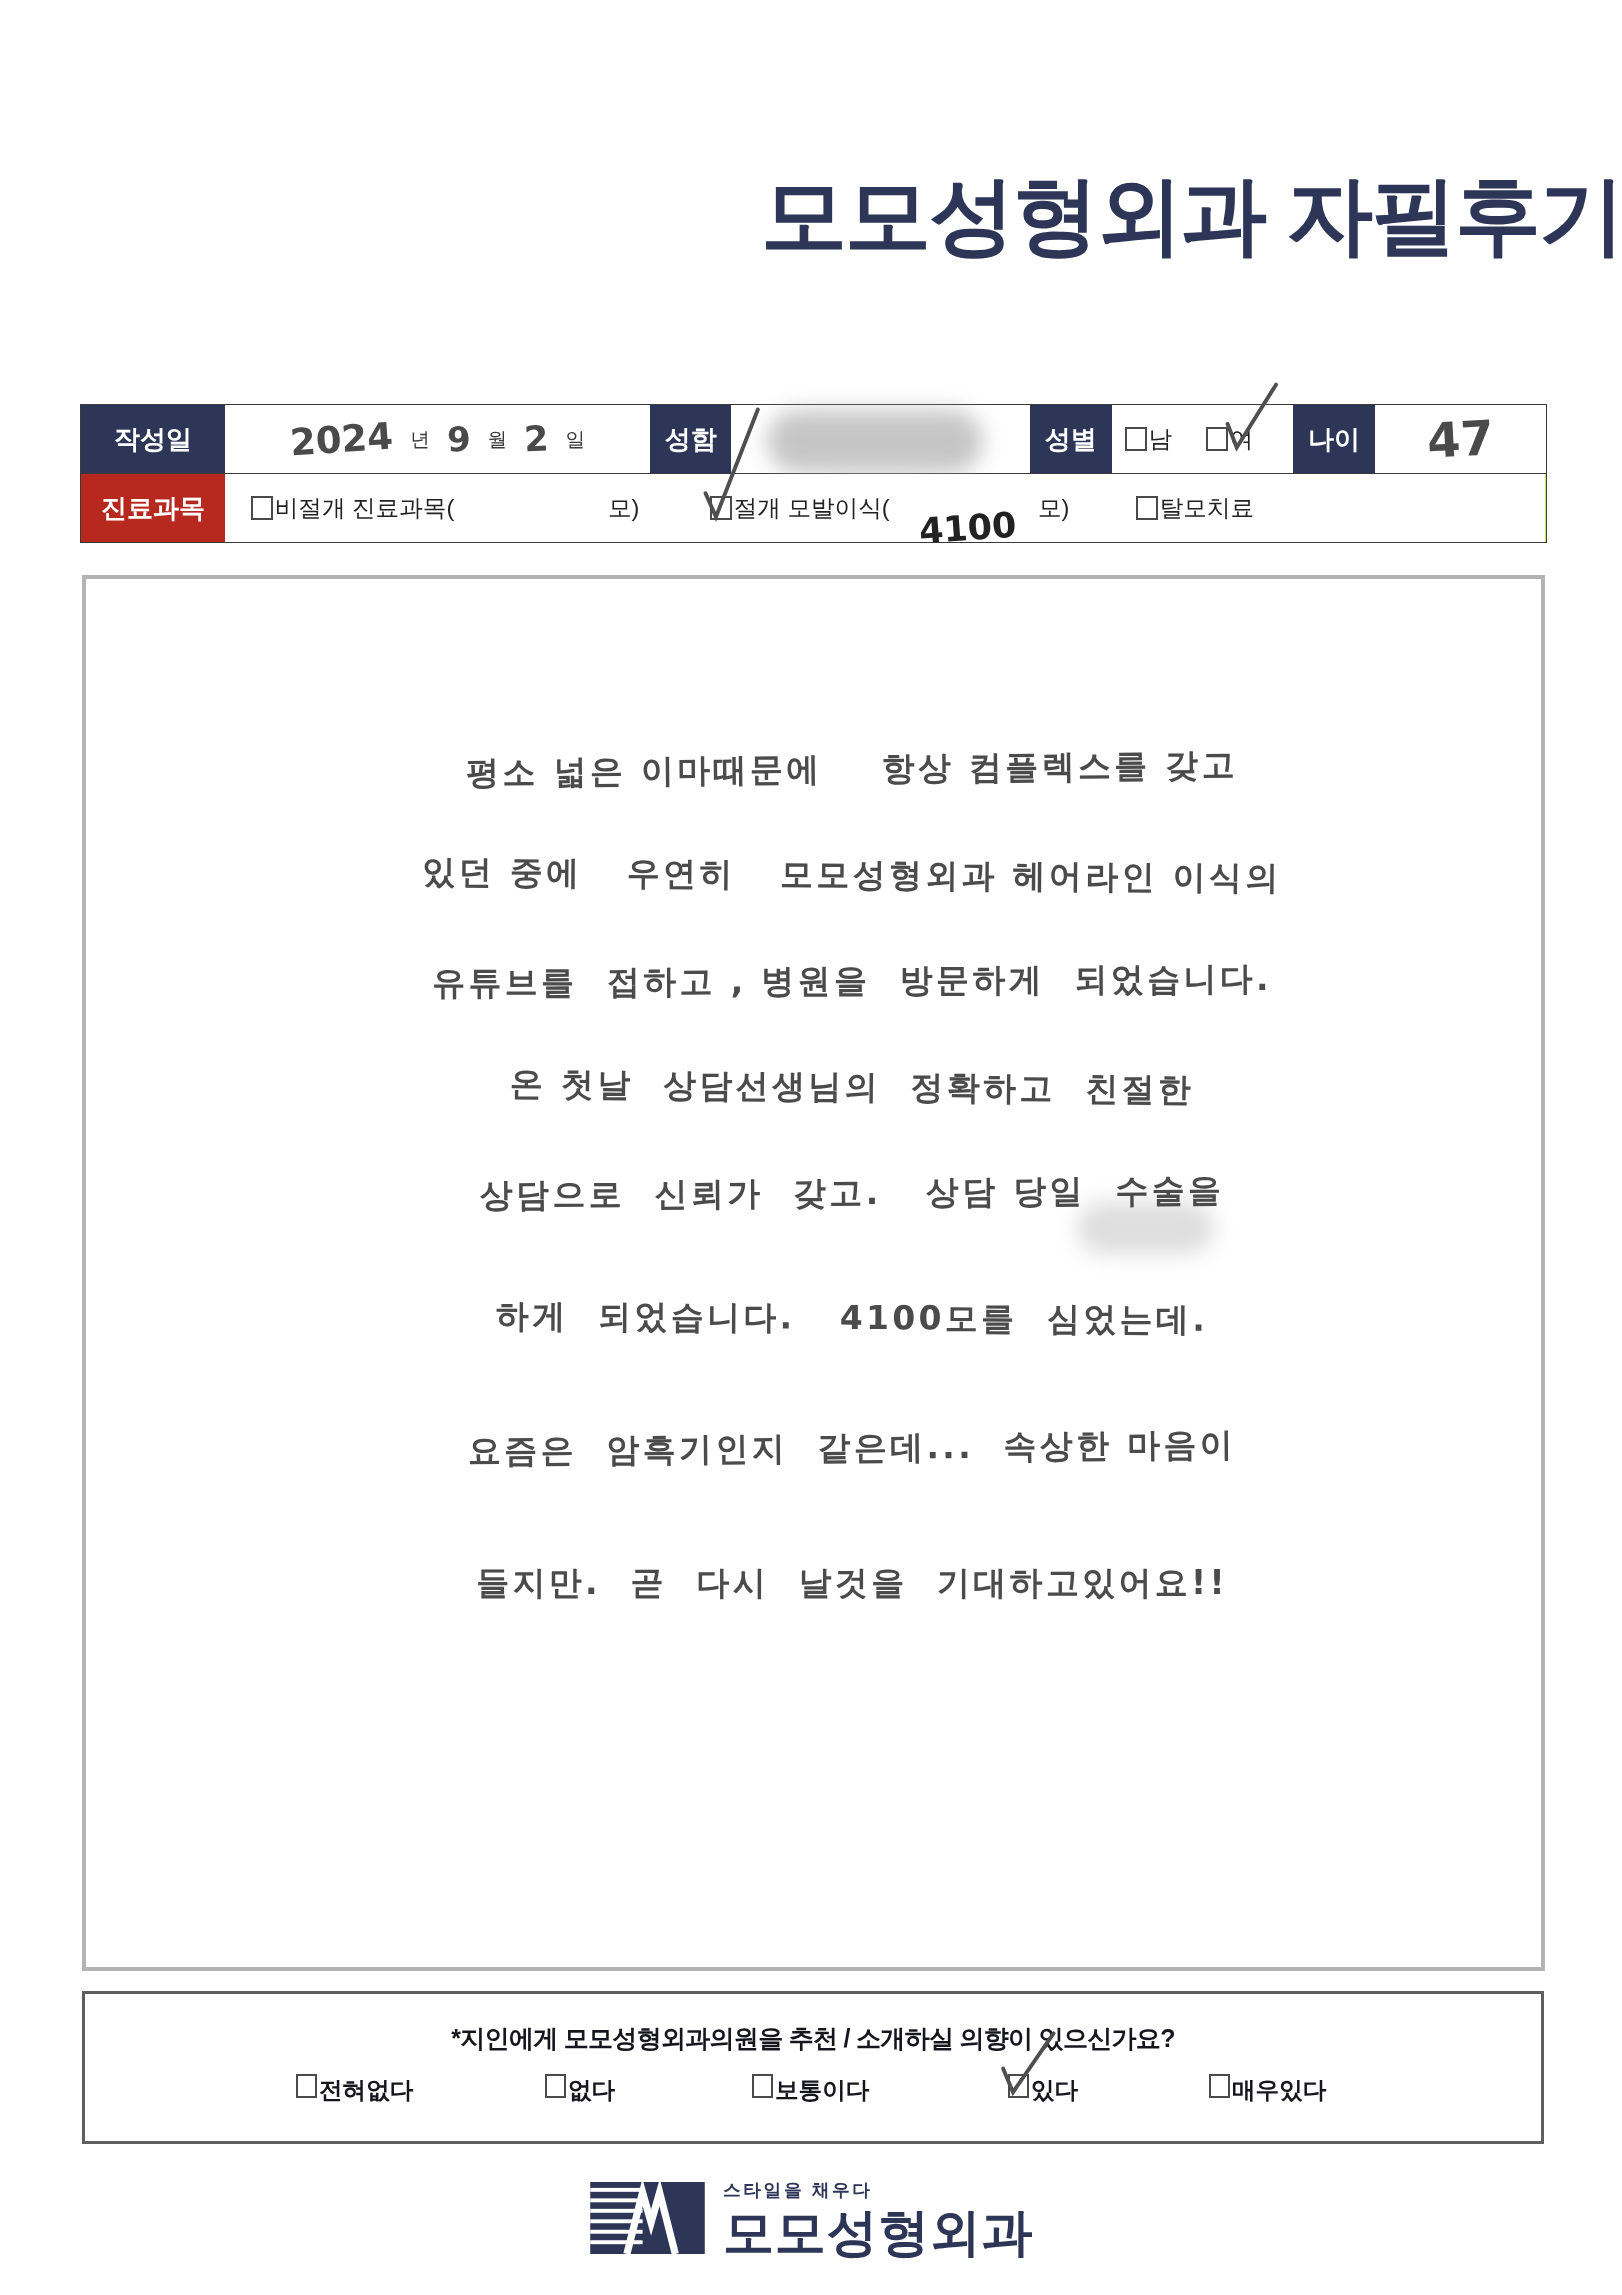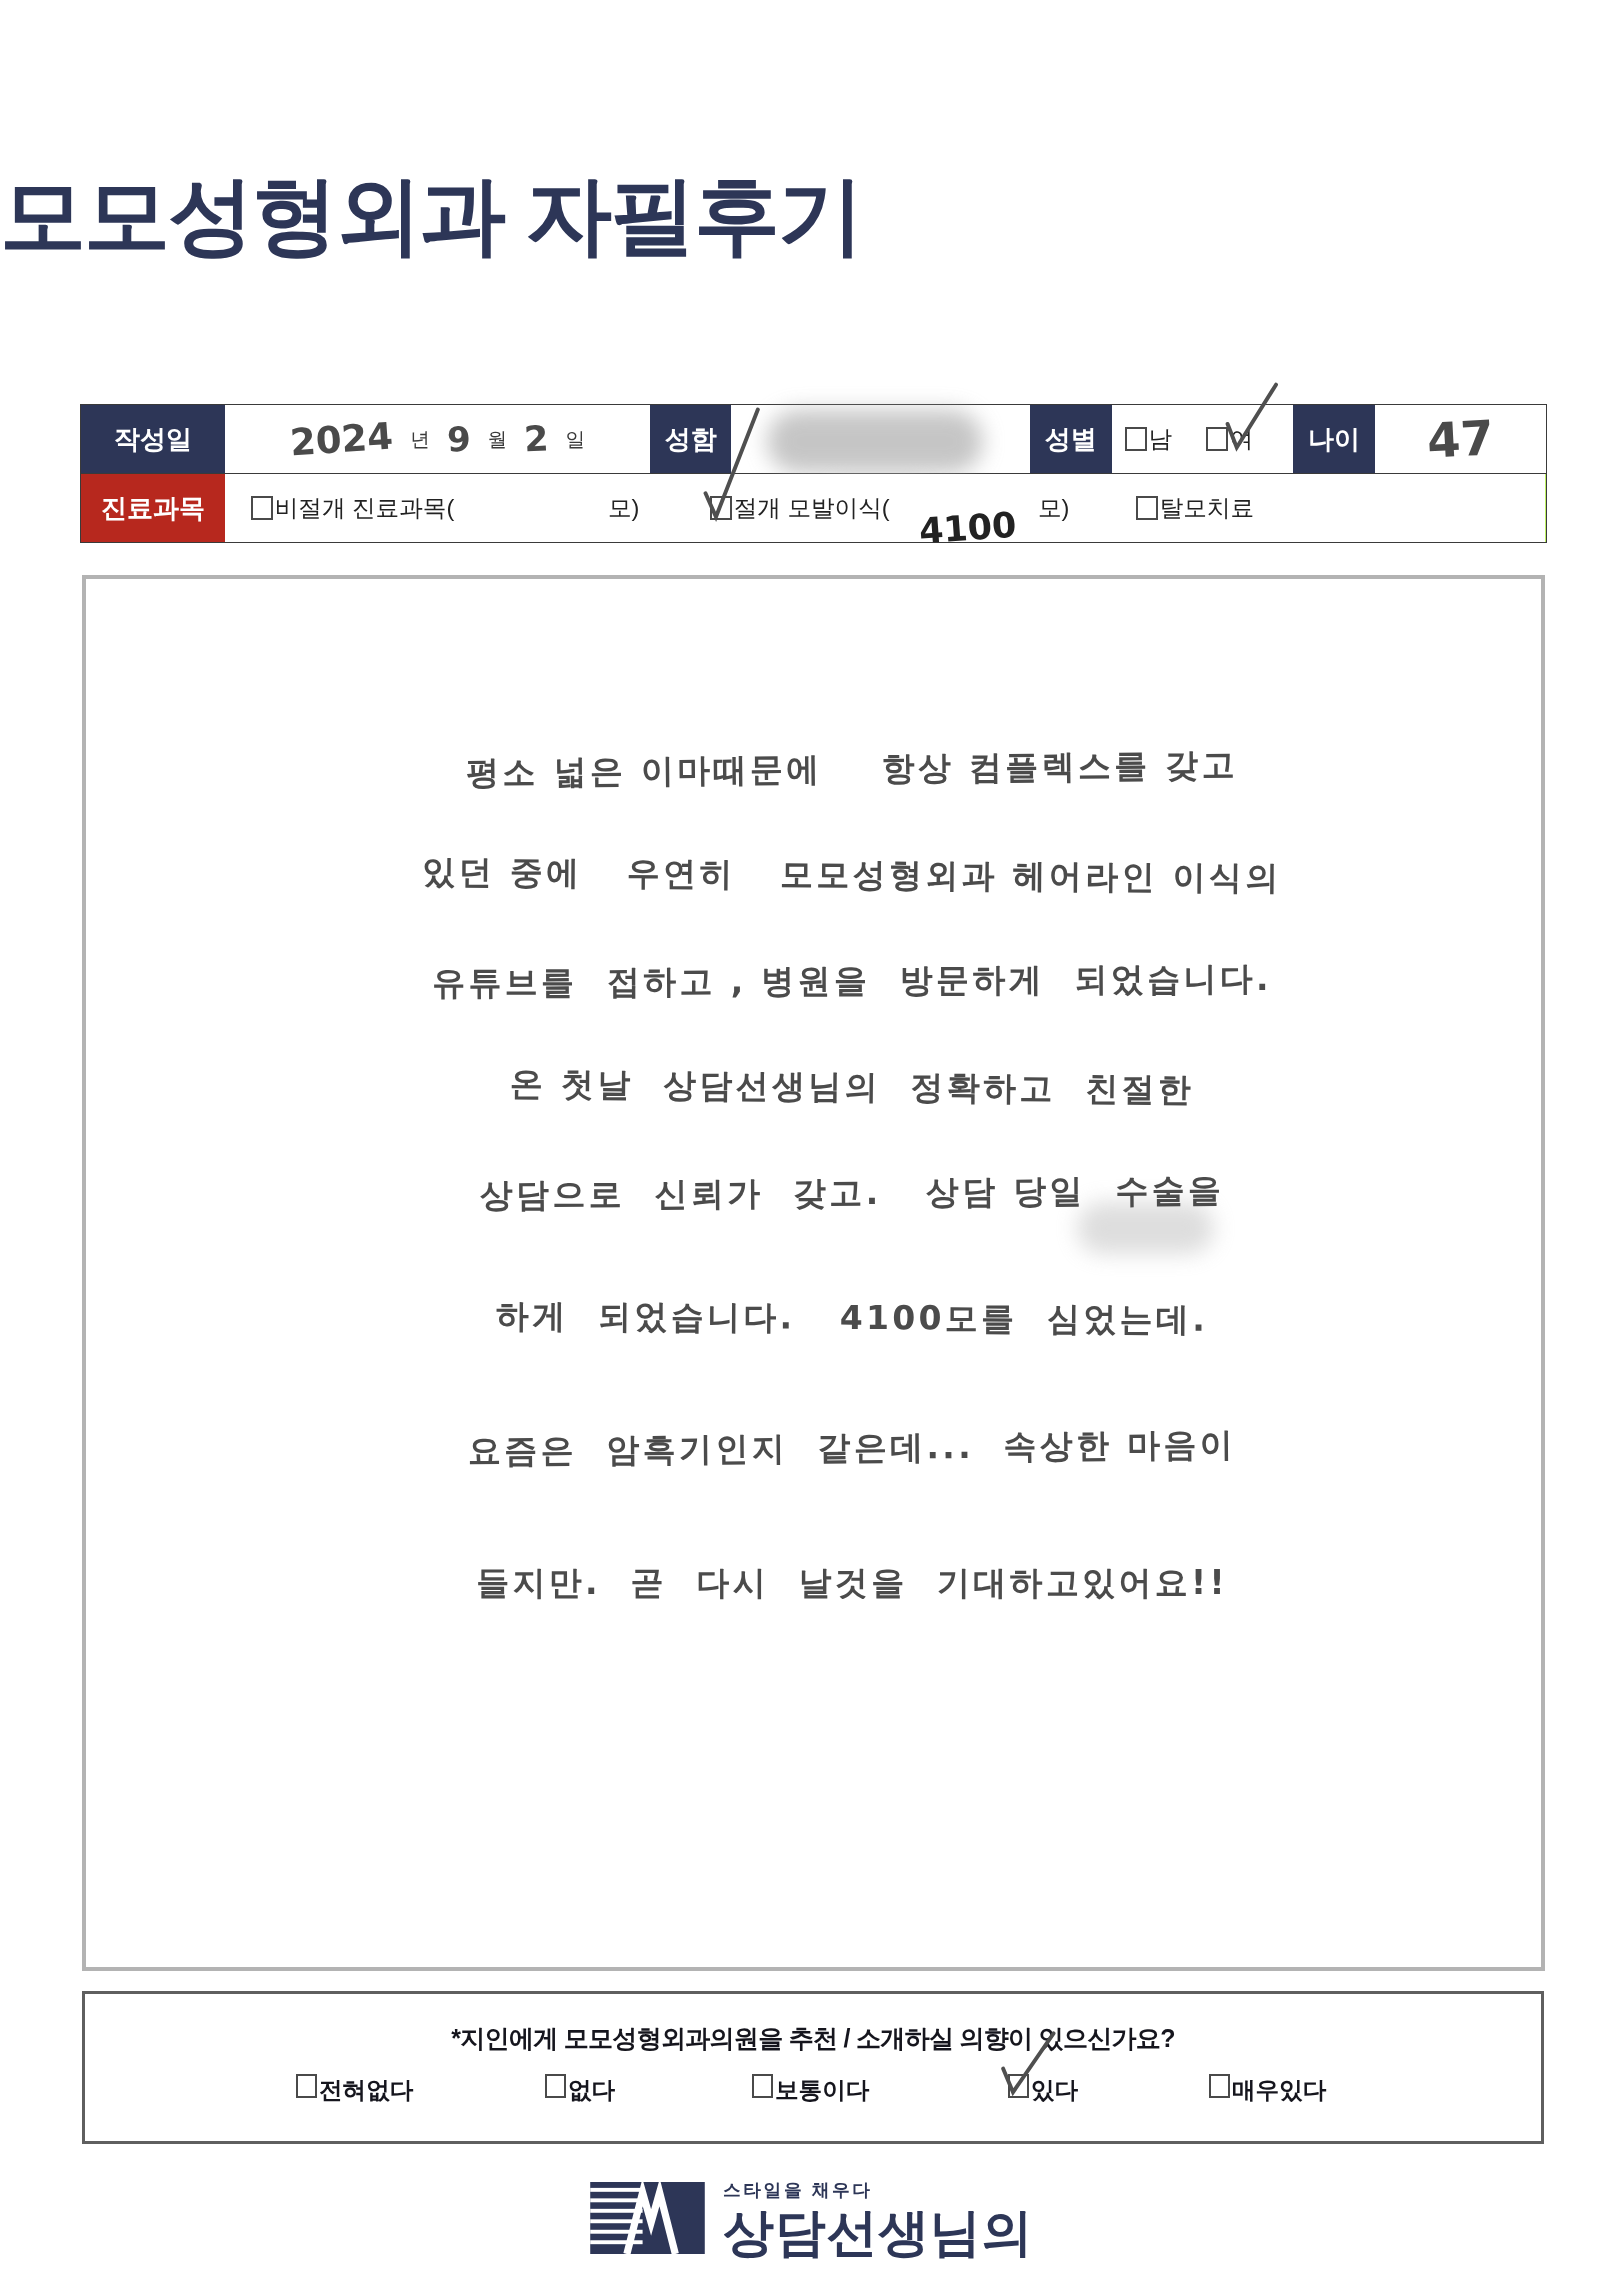--- a/index.html
+++ b/index.html
@@ -1,20 +1,20 @@
 <!DOCTYPE html>
 <html style="font-size:10.5px"><head>
 <meta charset="utf-8">
 <style>
   html,body{margin:0;padding:0;background:#ffffff;}
   #page{position:relative;width:1623px;height:2295px;background:#ffffff;overflow:hidden;
         font-family:"Liberation Sans","DejaVu Sans",sans-serif;}
 
   
-  .page-title{position:absolute;top:158px;left:0;width:100%;text-align:left;
+  .page-title{position:absolute;top:158px;left:0;width:100%;text-align:right;
     font-size:86px;font-weight:900;letter-spacing:-2px;color:#2d3657;}
 
   
   .info-table{position:absolute;left:80px;top:404px;width:1465px;border:1.3px solid #3a3a3a;
     background:#bef264;}
   .info-row{display:flex;height:68px;align-items:stretch;}
   .info-row.first{border-bottom:1.3px solid #3a3a3a;}
   .hcell{display:flex;align-items:center;justify-content:center;color:#ffffff;
     font-weight:700;font-size:26px;flex:0 0 auto;}
   .hcell.navy{background:#2d3657;}
@@ -191,21 +191,21 @@
         <rect x="0" y="25" width="80" height="6"></rect>
         <rect x="0" y="41" width="80" height="6"></rect>
         <rect x="0" y="57" width="80" height="6"></rect>
         <rect x="0" y="73" width="80" height="6"></rect>
         <rect x="0" y="89" width="80" height="6"></rect>
       </g>
       <path d="M56,110 L80,16 L93,62 L106,16 L130,110" fill="none" stroke="#ffffff" stroke-width="11"></path>
     </svg>
     <div class="logo-text">
       <div class="logo-slogan">스타일을 채우다</div>
-      <div class="logo-brand">상담선생님의</div>
+      <div class="logo-brand">모모성형외과</div>
     </div>
   </div>
 
   <svg class="ink" width="1623" height="2295" viewBox="0 0 2480 3508">
 
     <polyline points="1876,648 1890,684 1950,588" fill="none" stroke="#4f4f4f" stroke-width="6" stroke-linecap="round"></polyline>
 
     <polyline points="1078,754 1094,790 1158,626" fill="none" stroke="#4f4f4f" stroke-width="6" stroke-linecap="round"></polyline>
 
     <polyline points="1533,3162 1548,3198 1610,3108" fill="none" stroke="#4f4f4f" stroke-width="6" stroke-linecap="round"></polyline>

